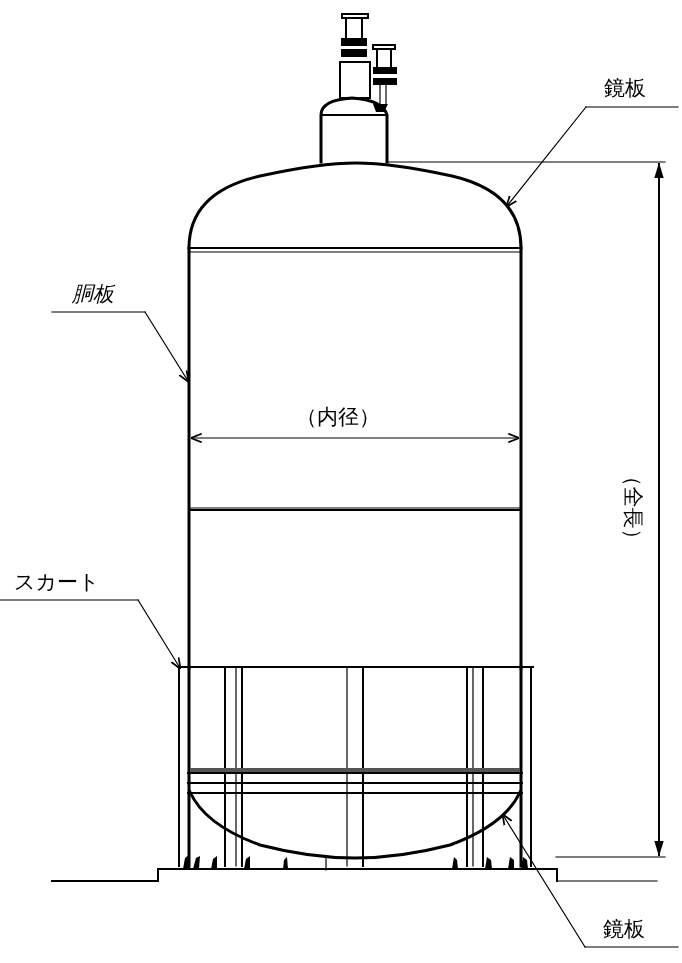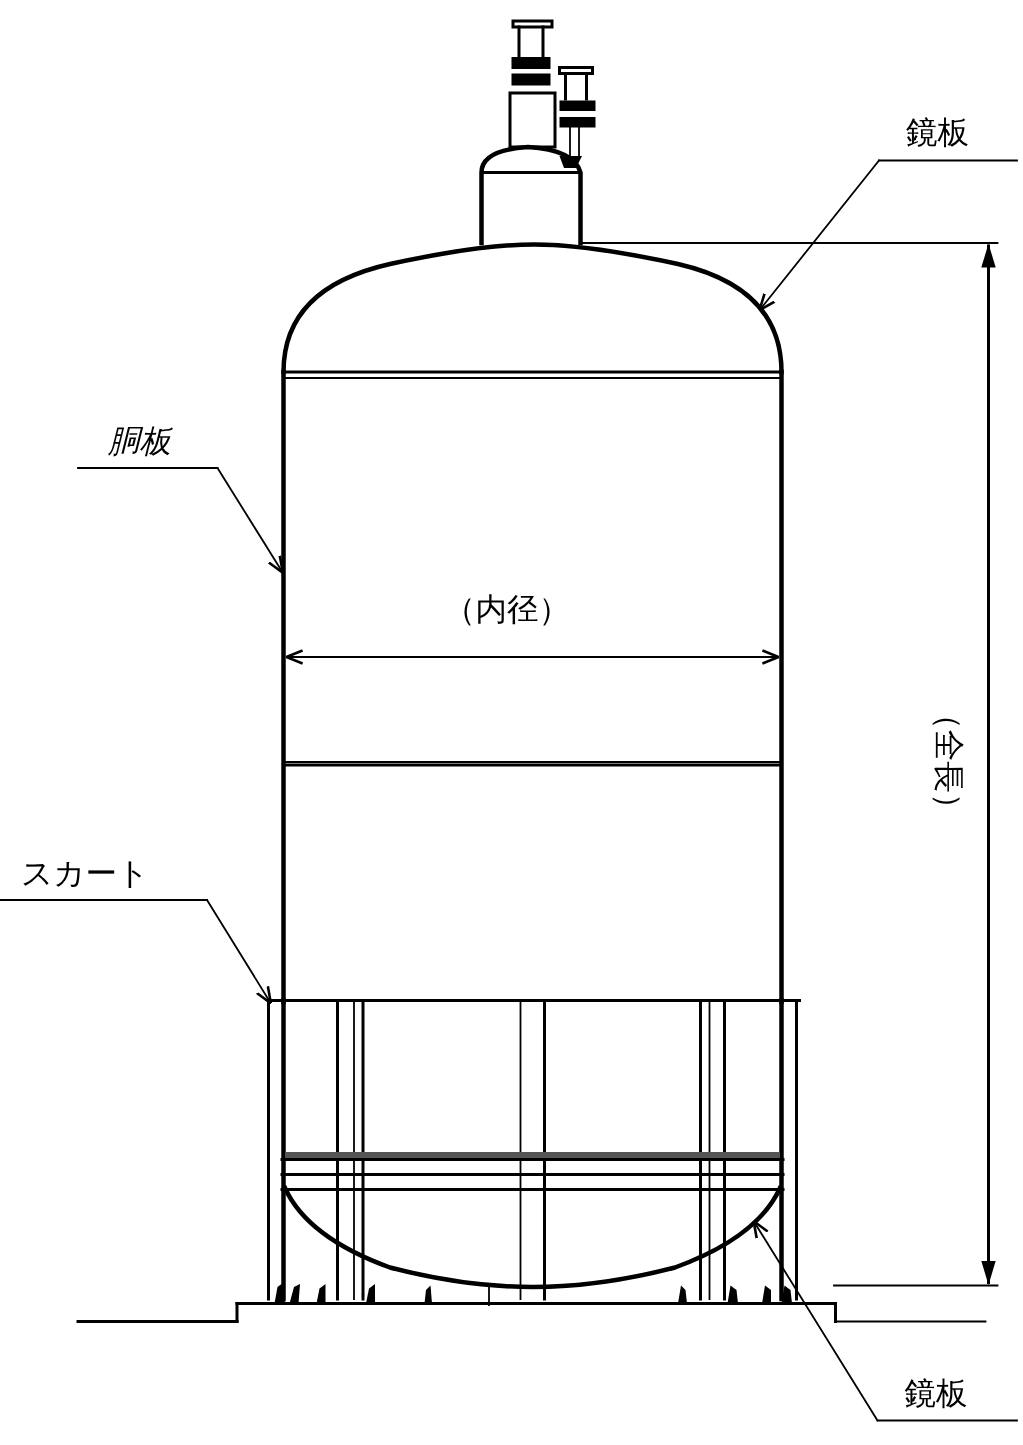--- a/index.html
+++ b/index.html
@@ -137,17 +137,17 @@
       <line class="stroke thin" x1="138" y1="600" x2="180" y2="668" marker-end="url(#arrow)"></line>
     </g>
     <g>
       <line class="stroke thin" x1="585" y1="947" x2="678" y2="947"></line>
       <line class="stroke thin" x1="585" y1="947" x2="503" y2="815" marker-end="url(#arrow)"></line>
     </g>
   </svg>
 
   <div class="label" style="left:604px; top:78px;">鏡板</div>
   <div class="label" style="left:72px; top:284px;font-style:italic;">胴板</div>
-  <div class="label" style="left:296px; top:396px;">（内径）</div>
+  <div class="label" style="left:296px; top:407px;">（内径）</div>
   <div class="vlabel" style="left:590px; top:497px; width:84px; text-align:center;">（全長）</div>
   <div class="label" style="left:14px; top:572px;">スカート</div>
   <div class="label" style="left:603px; top:919px;">鏡板</div>
 </div>
 
 </body></html>

